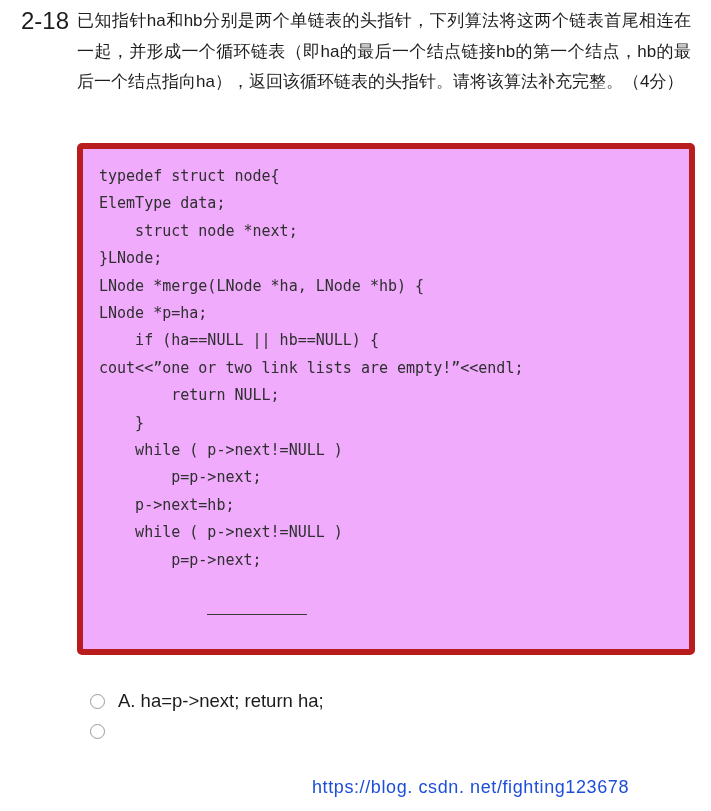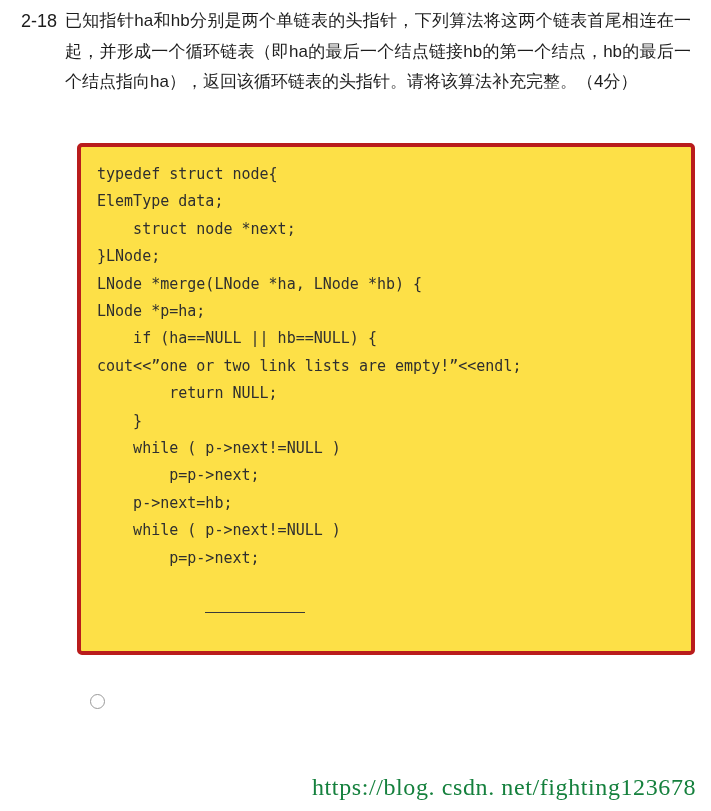--- a/index.html
+++ b/index.html
@@ -21,21 +21,21 @@
   .question {
     position: absolute;
     left: 21px;
     top: 6px;
     width: 670px;
     display: flex;
     align-items: flex-start;
   }
   .q-number {
     flex: 0 0 auto;
-    font-size: 18px;
+    font-size: 24px;
     line-height: 30.5px;
     color: #1c1c1c;
     letter-spacing: 0px;
     white-space: nowrap;
     padding-right: 8px;
   }
   .q-text {
     flex: 1 1 auto;
     font-size: 17px;
     line-height: 30.5px;
@@ -46,22 +46,22 @@
   }
 
   
   .code-card {
     position: absolute;
     left: 77px;
     top: 143px;
     width: 618px;
     height: 512px;
     box-sizing: border-box;
-    background: #fde047;
-    border: 4px solid #b91c1c;
+    background: #f0abfc;
+    border: 6px solid #b91c1c;
     border-radius: 5px;
     padding: 14px 16px 1px 16px;
     overflow: hidden;
   }
   .code-block {
     margin: 0;
     font-family: "DejaVu Sans Mono", "Liberation Mono", monospace;
     font-size: 15px;
     line-height: 27.4px;
     color: #2f2f2f;
@@ -126,24 +126,24 @@
     line-height: 30px;
     color: #1c1c1c;
     white-space: nowrap;
   }
 
   
   .watermark {
     position: absolute;
     left: 312px;
     top: 776px;
-    font-family: Liberation Serif, serif;
-    font-size: 24px;
+    font-family: Liberation Sans, sans-serif;
+    font-size: 18px;
     line-height: 22px;
-    color: #15803d;
+    color: #1d4ed8;
     letter-spacing: 0.6px;
     white-space: nowrap;
     pointer-events: none;
     user-select: none;
   }
 </style>
 </head>
 <body>
 
 <div class="question">
@@ -168,20 +168,24 @@
     while ( p-&gt;next!=NULL )
         p=p-&gt;next;</pre>
   <div class="code-blank-line">
     <span>        </span><span class="blank-rule"></span>
   </div>
   <pre class="code-block">}</pre>
 </div>
 
 <div class="options">
 
+  <div class="option-row">
+    <span class="radio"></span>
+    <span class="option-label">A. ha=p-&gt;next; return ha;</span>
+  </div>
 
 
   <div class="option-row">
     <span class="radio"></span>
   </div>
 
 
 </div>
 
 <div class="watermark">https://blog. csdn. net/fighting123678</div>

